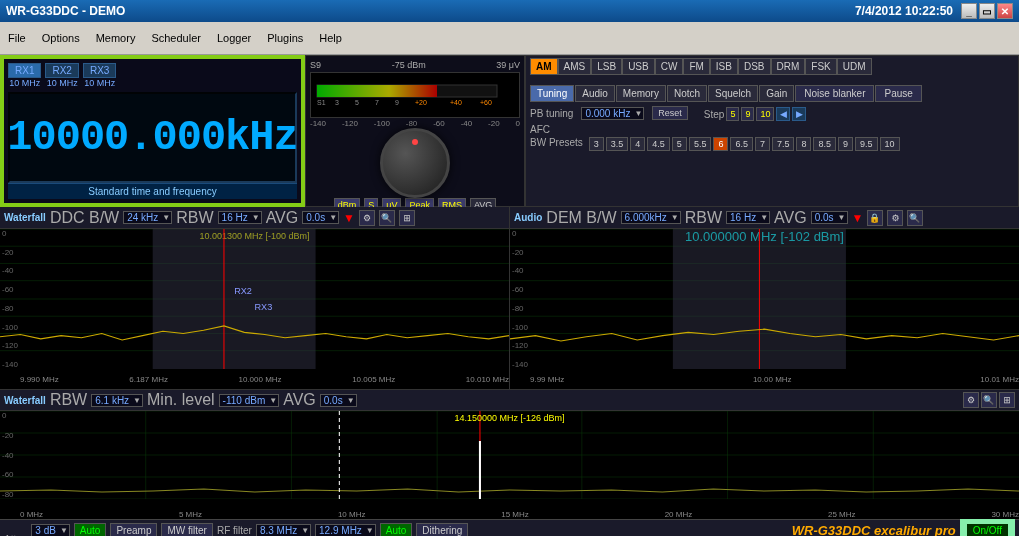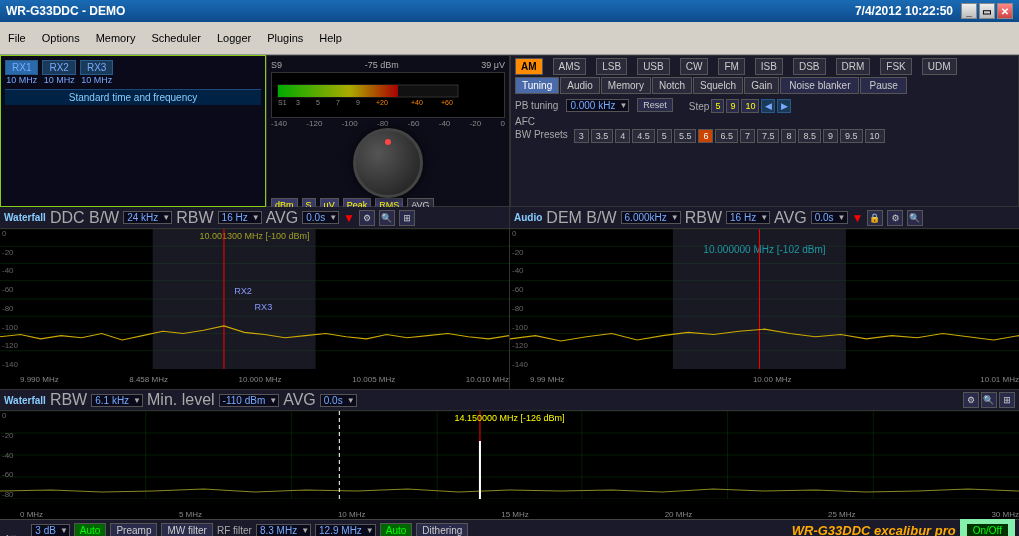--- a/index.html
+++ b/index.html
@@ -55,23 +55,23 @@
       cursor: pointer;
       padding: 0 4px;
     }
     
     .top-section {
       display: flex;
       height: 152px;
       background: #1a1a2e;
     }
     .rx-freq-panel {
-      width: 266px;
+      width: 305px;
       background: #0a0a1a;
-      border: 1px solid #84cc16;
+      border: 4px solid #84cc16;
       display: flex;
       flex-direction: column;
       padding: 4px;
     }
     .rx-tabs {
       display: flex; gap: 4px; margin-bottom: 4px;
     }
     .rx-tab {
       background: #1a3a5a;
       border: 1px solid #2a5a8a;
@@ -102,21 +102,21 @@
     .freq-sub-label {
       background: #002244;
       color: #88ccff;
       font-size: 10px;
       text-align: center;
       padding: 2px;
       border-top: 1px solid #1a4a7a;
     }
     
     .smeter-panel {
-      width: 244px;
+      width: 220px;
       background: #0d0d1a;
       border: 1px solid #333;
       display: flex;
       flex-direction: column;
       padding: 4px;
     }
     .smeter-scale {
       display: flex;
       align-items: center;
       font-size: 9px;
@@ -143,21 +143,21 @@
     }
     .knob-dot {
       position: absolute;
       width: 6px; height: 6px;
       background: #f44;
       border-radius: 50%;
       top: 8px; left: 50%;
       transform: translateX(-50%);
     }
     .smeter-units {
-      display: flex; gap: 4px; justify-content: flex-start;
+      display: flex; gap: 4px; justify-content: center;
       font-size: 9px; color: #ccc;
     }
     .smeter-btn {
       background: #2a2a3a;
       border: 1px solid #555;
       color: #ccc;
       font-size: 9px;
       padding: 1px 3px;
       cursor: pointer;
     }
@@ -166,22 +166,22 @@
     .control-panel {
       flex: 1;
       background: #1a1a2a;
       border: 1px solid #333;
       display: flex;
       flex-direction: column;
       padding: 2px 4px;
     }
     .mode-row {
       display: flex;
-      gap: 10px;
-      margin-bottom: 2px;
+      gap: 0;
+      margin-bottom: 10px;
     }
     .mode-btn {
       background: #2a2a3a;
       border: 1px solid #555;
       color: #ccc;
       font-size: 10px;
       padding: 2px 5px;
       cursor: pointer;
     }
     .mode-btn.active {
@@ -438,20 +438,23 @@
         <div class="rx-tab-sub">10 MHz</div>
       </div>
       <div>
         <div class="rx-tab">RX2</div>
         <div class="rx-tab-sub">10 MHz</div>
       </div>
       <div>
         <div class="rx-tab">RX3</div>
         <div class="rx-tab-sub">10 MHz</div>
       </div>
+    </div>
+    <div class="freq-display">
+      <span>10000.000kHz</span>
     </div>
     <div class="freq-sub-label">Standard time and frequency</div>
   </div>
 
   <div class="smeter-panel">
     <div style="display:flex;justify-content:space-between;font-size:9px;color:#aaa;margin-bottom:2px;">
       <span>S9</span>
       <span>-75 dBm</span>
       <span>39 μV</span>
     </div>
@@ -629,21 +632,21 @@
         <line x1="220" y1="0" x2="220" y2="130" stroke="#ff0000" stroke-width="1"></line>
 
         <polyline points="0,100 20,98 40,102 60,99 80,101 100,97 120,103 140,99 160,95 180,97 200,94 220,90 240,96 260,98 280,101 300,99 320,97 340,100 360,102 380,98 400,101 420,99 440,97 460,100 480,102 500,99" fill="none" stroke="#ccaa00" stroke-width="1"></polyline>
 
         <text x="230" y="60" fill="#8899ff" font-size="9">RX2</text>
         <text x="250" y="75" fill="#8899ff" font-size="9">RX3</text>
       </svg>
 
       <div style="position:absolute;bottom:0;left:20px;right:0;height:20px;display:flex;justify-content:space-between;align-items:center;font-size:8px;color:#888;z-index:2;">
         <span>9.990 MHz</span>
-        <span>8.458 MHz</span>
+        <span>6.187 MHz</span>
         <span>10.000 MHz</span>
         <span>10.005 MHz</span>
         <span>10.010 MHz</span>
       </div>
     </div>
   </div>
 
   <div style="flex:1;display:flex;flex-direction:column;">
     <div class="wf-header">
       <span class="wf-label">Audio</span>
@@ -661,21 +664,21 @@
       <div class="dropdown-box">
         <span class="dropdown-val">0.0s</span>
         <span class="dropdown-arrow">▼</span>
       </div>
       <span style="color:#f00;font-size:12px;cursor:pointer;">▼</span>
       <span class="wf-icon-btn">🔒</span>
       <span class="wf-icon-btn">⚙</span>
       <span class="wf-icon-btn">🔍</span>
     </div>
     <div style="flex:1;position:relative;background:#000;">
-      <div class="spectrum-label spectrum-label-audio" style="top:15px;left:50%;transform:translateX(-50%);color:#00ffff;font-size:10px;white-space:nowrap;position:absolute;">10.000000 MHz [-102 dBm]</div>
+      <div class="spectrum-label spectrum-label-audio" style="top:0;left:50%;transform:translateX(-50%);color:#00ffff;font-size:13px;white-space:nowrap;position:absolute;">10.000000 MHz [-102 dBm]</div>
       <div class="y-labels" style="position:absolute;left:0;top:0;bottom:20px;display:flex;flex-direction:column;justify-content:space-between;font-size:8px;color:#666;padding:0 2px;z-index:2;">
         <span>0</span>
         <span>-20</span>
         <span>-40</span>
         <span>-60</span>
         <span>-80</span>
         <span>-100</span>
         <span>-120</span>
         <span>-140</span>
       </div>

